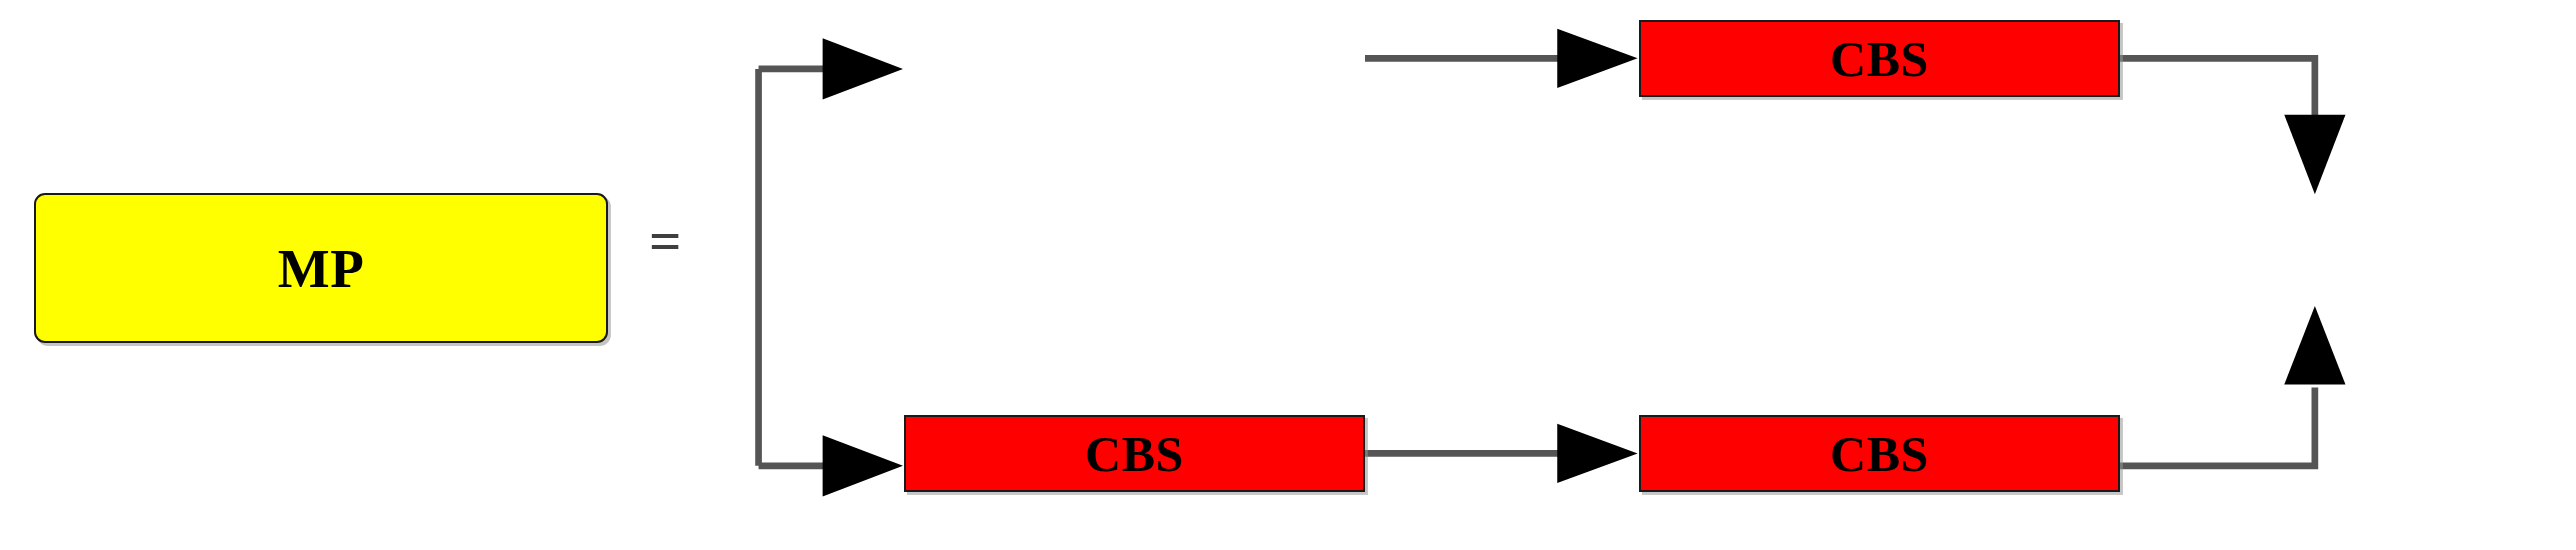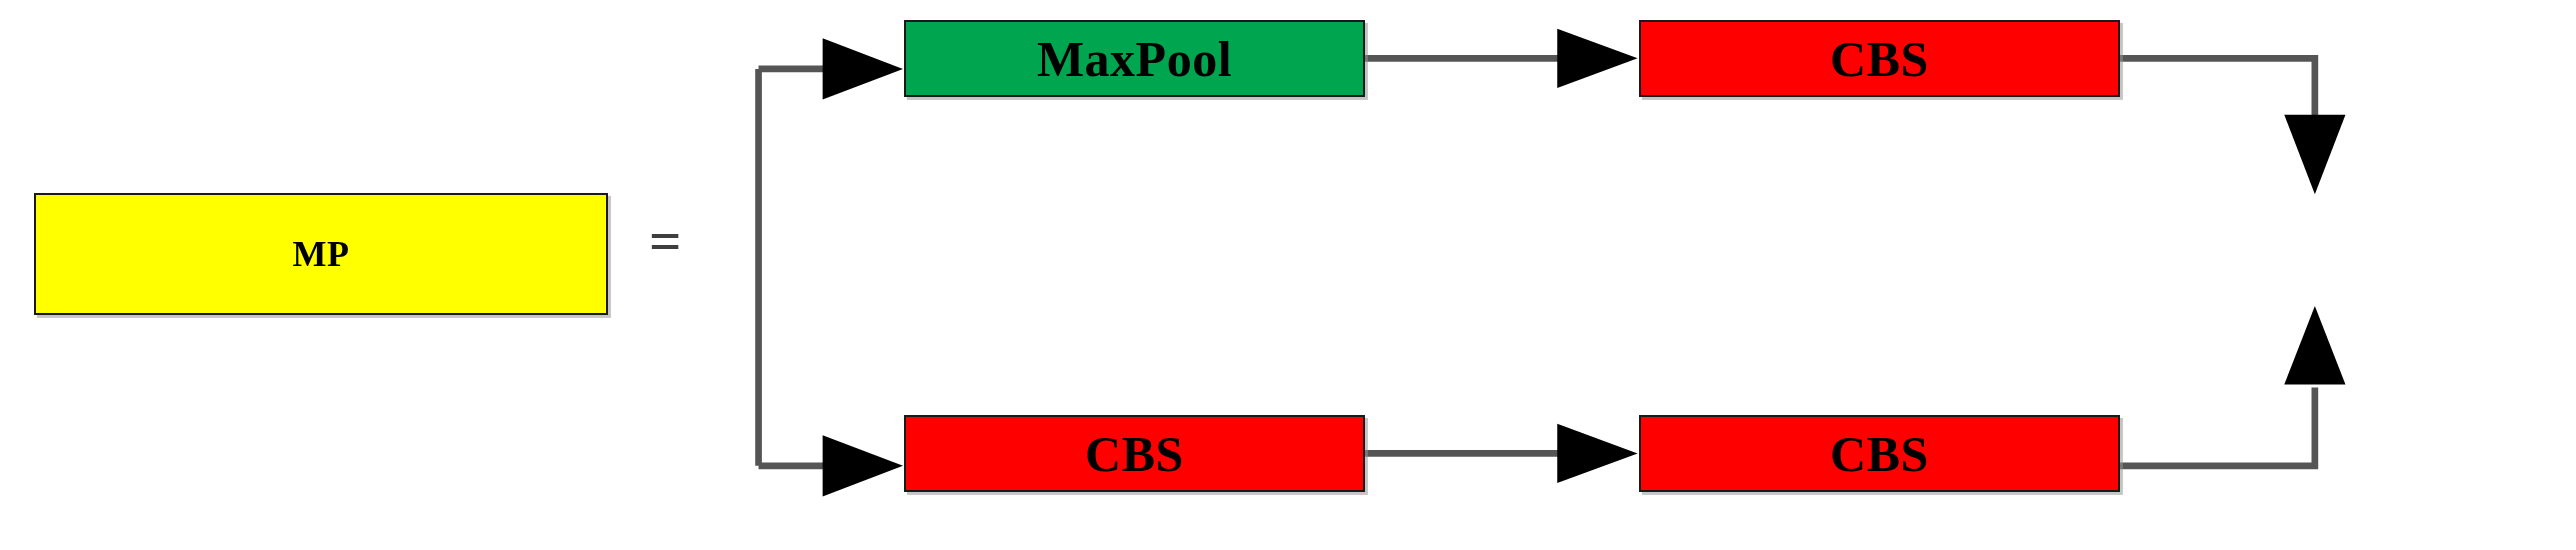--- a/index.html
+++ b/index.html
@@ -72,29 +72,26 @@
     <path d="M 1427 474 L 1660 474" fill="none" stroke="#555555" stroke-width="7"></path>
     <polygon points="1628,443 1712,474 1628,505" fill="#000000"></polygon>
 
     <path d="M 2216 61 L 2420 61 L 2420 135" fill="none" stroke="#555555" stroke-width="7"></path>
     <polygon points="2388,120 2452,120 2420,203" fill="#000000"></polygon>
 
     <path d="M 2216 487 L 2420 487 L 2420 405" fill="none" stroke="#555555" stroke-width="7"></path>
     <polygon points="2388,402 2452,402 2420,320" fill="#000000"></polygon>
   </svg>
 
-  <div class="node-box" style="left:34px; top:193px; width:574px; height:122px; background:#FFFF00; font-size:36px;">
+  <div class="node-box" style="left:34px; top:193px; width:574px; height:150px; background:#FFFF00; font-size:55px;border-radius:11px;">
     <span class="node-label">MP</span>
   </div>
 
   <div class="equals-sign" style="left:649px; top:212px; font-size:57px;">=</div>
 
-  <div class="node-box" style="left:904px; top:20px; width:461px; height:77px; background:#00A550; font-size:50px;">
-    <span class="node-label">MaxPool</span>
-  </div>
 
   <div class="node-box" style="left:1639px; top:20px; width:481px; height:77px; background:#FF0000; font-size:50px;">
     <span class="node-label">CBS</span>
   </div>
 
   <div class="node-box" style="left:904px; top:415px; width:461px; height:77px; background:#FF0000; font-size:50px;">
     <span class="node-label">CBS</span>
   </div>
 
   <div class="node-box" style="left:1639px; top:415px; width:481px; height:77px; background:#FF0000; font-size:50px;">

